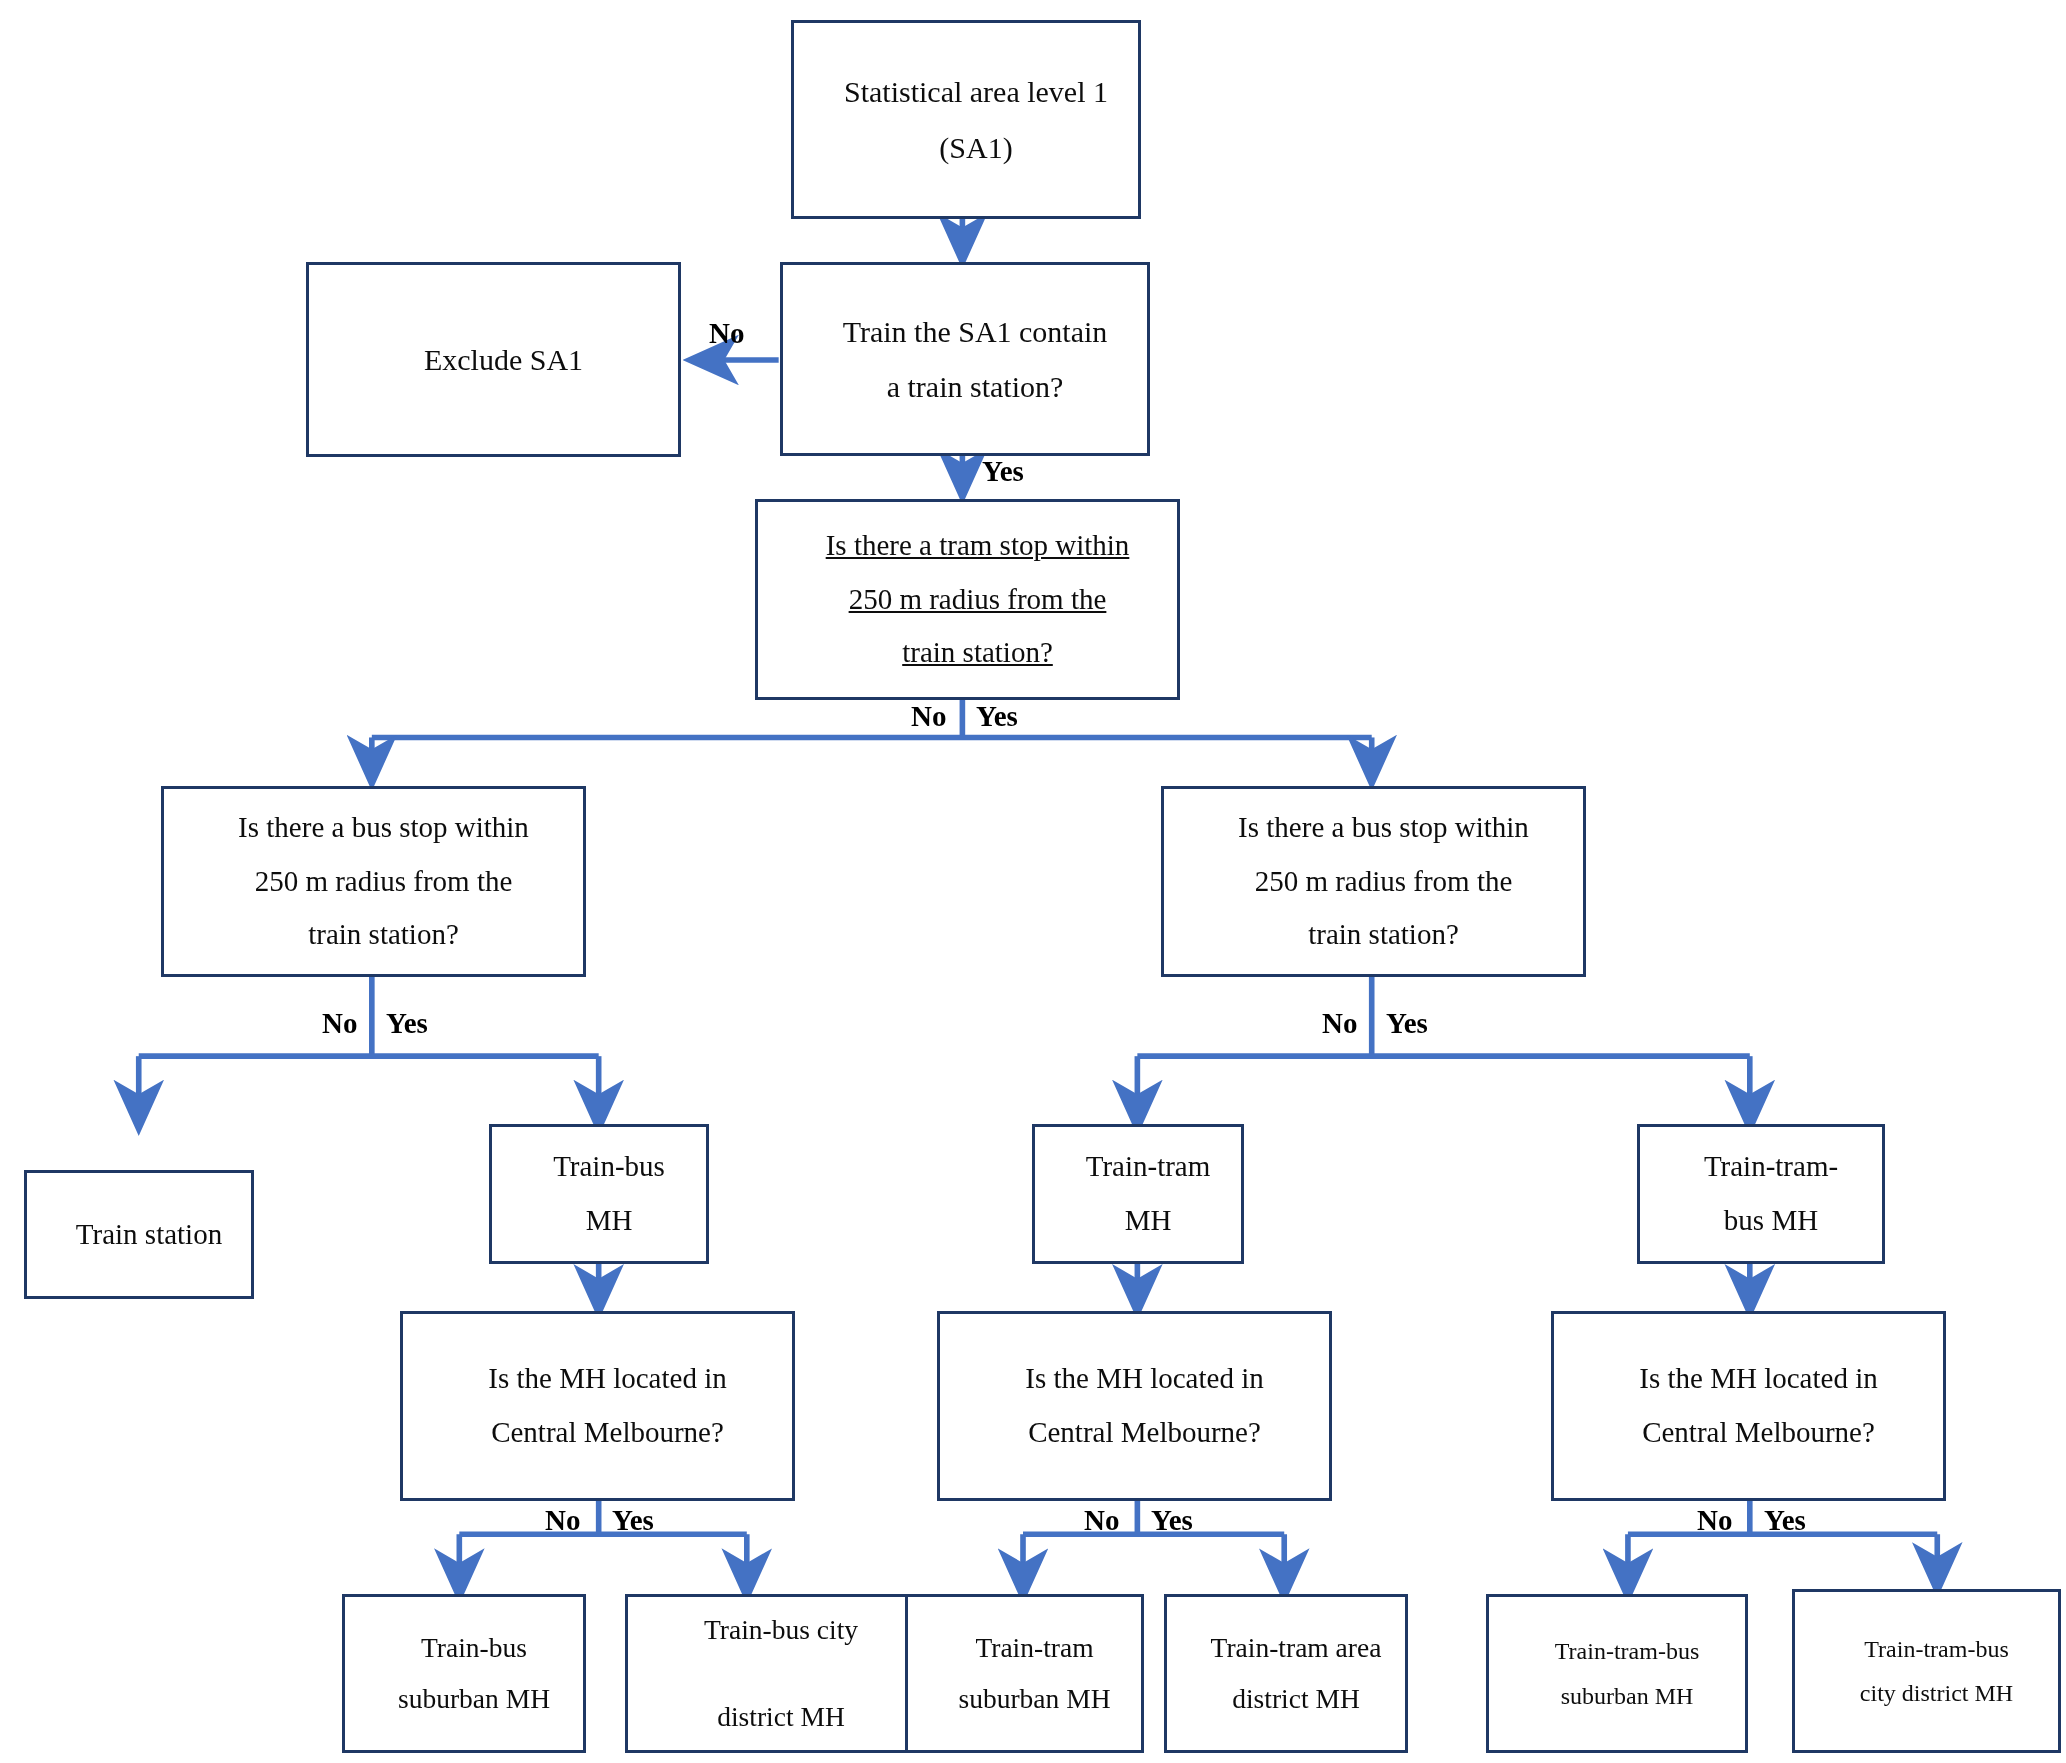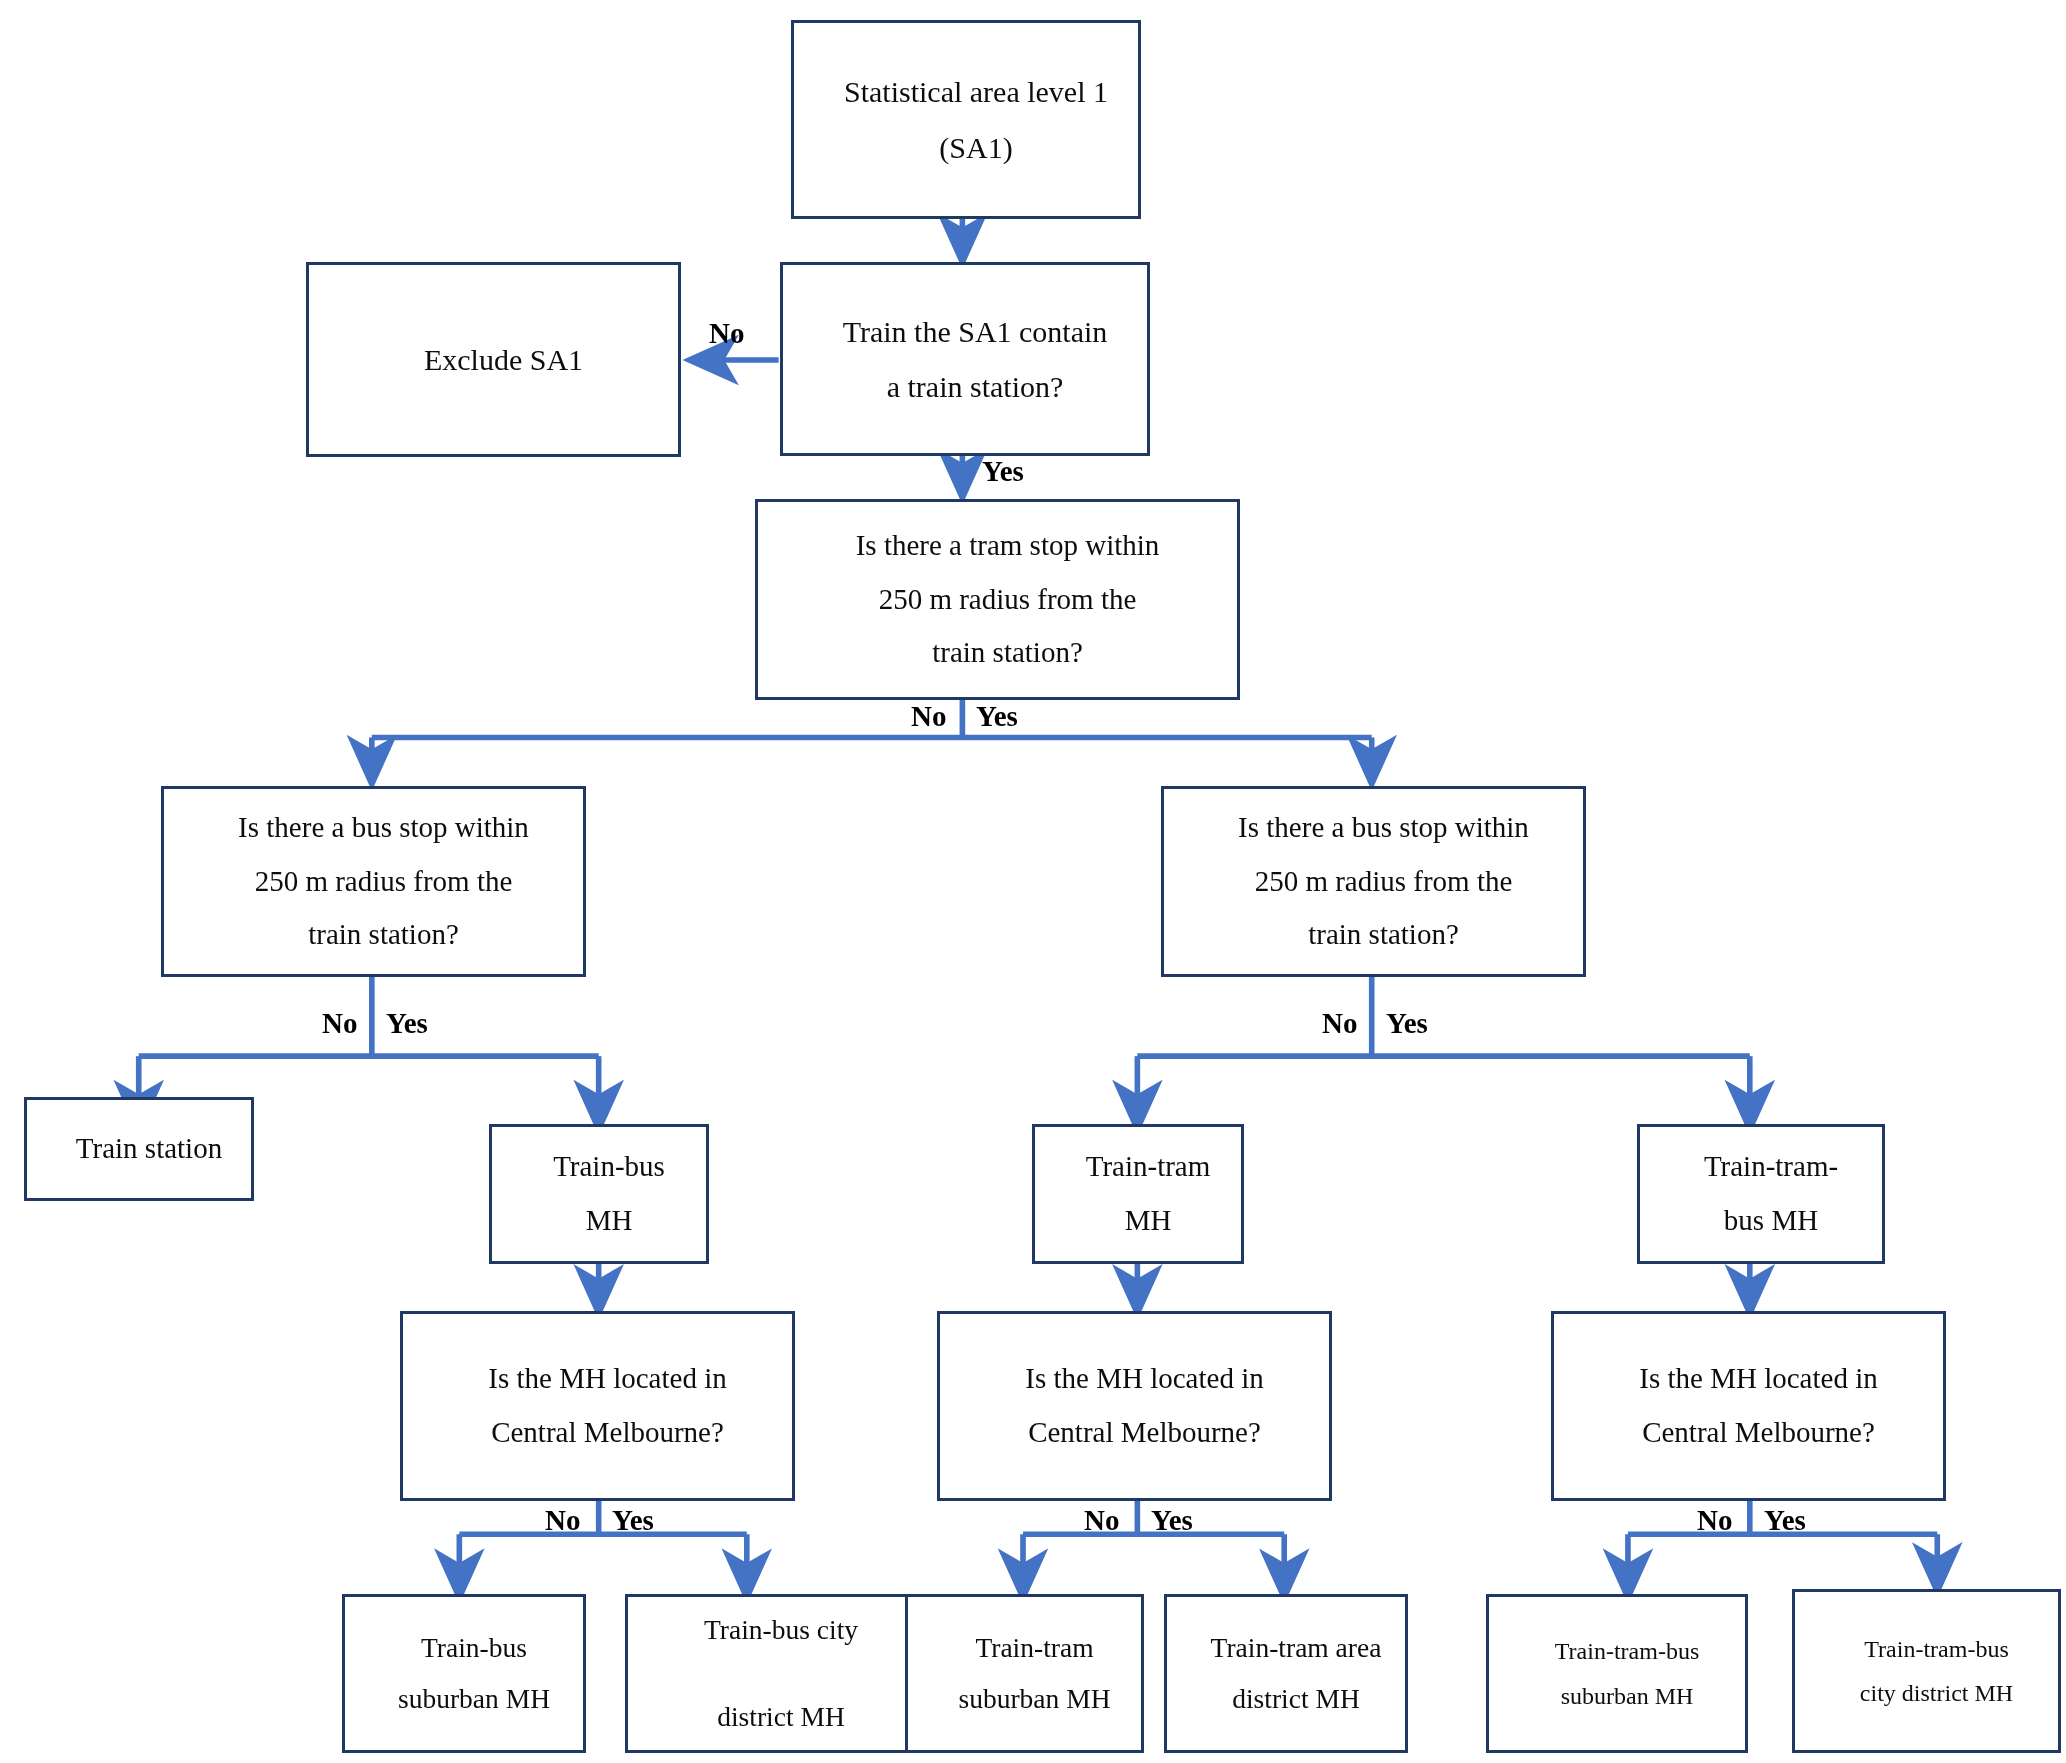--- a/index.html
+++ b/index.html
@@ -130,21 +130,21 @@
   </div>
 
   <div class="node f48" style="left:780px; top:262px; width:370px; height:194px;">
     <span class="ln">Train the SA1 contain</span>
     <span class="ln">a train station?</span>
   </div>
 
   <span class="edge-label" style="left:709px; top:319px;">No</span>
   <span class="edge-label" style="left:982px; top:457px;">Yes</span>
 
-  <div class="node f46" style="left:755px; top:499px; width:485px; height:201px;">
+  <div class="node f46" style="left:755px; top:499px; width:425px; height:201px;text-decoration:underline;">
     <span class="ln">Is there a tram stop within</span>
     <span class="ln">250 m radius from the</span>
     <span class="ln">train station?</span>
   </div>
 
   <span class="edge-label" style="left:911px; top:702px;">No</span>
   <span class="edge-label" style="left:976px; top:702px;">Yes</span>
 
   <div class="node f46" style="left:161px; top:786px; width:425px; height:191px;">
     <span class="ln">Is there a bus stop within</span>
@@ -157,21 +157,21 @@
     <span class="ln">250 m radius from the</span>
     <span class="ln">train station?</span>
   </div>
 
   <span class="edge-label" style="left:322px; top:1009px;">No</span>
   <span class="edge-label" style="left:386px; top:1009px;">Yes</span>
 
   <span class="edge-label" style="left:1322px; top:1009px;">No</span>
   <span class="edge-label" style="left:1386px; top:1009px;">Yes</span>
 
-  <div class="node f46" style="left:24px; top:1097px; width:230px; height:104px;">
+  <div class="node f46" style="left:24px; top:1170px; width:230px; height:129px;">
     <span class="ln">Train station</span>
   </div>
 
   <div class="node f46" style="left:489px; top:1124px; width:220px; height:140px;">
     <span class="ln">Train-bus</span>
     <span class="ln">MH</span>
   </div>
 
   <div class="node f46" style="left:1032px; top:1124px; width:212px; height:140px;">
     <span class="ln">Train-tram</span>

